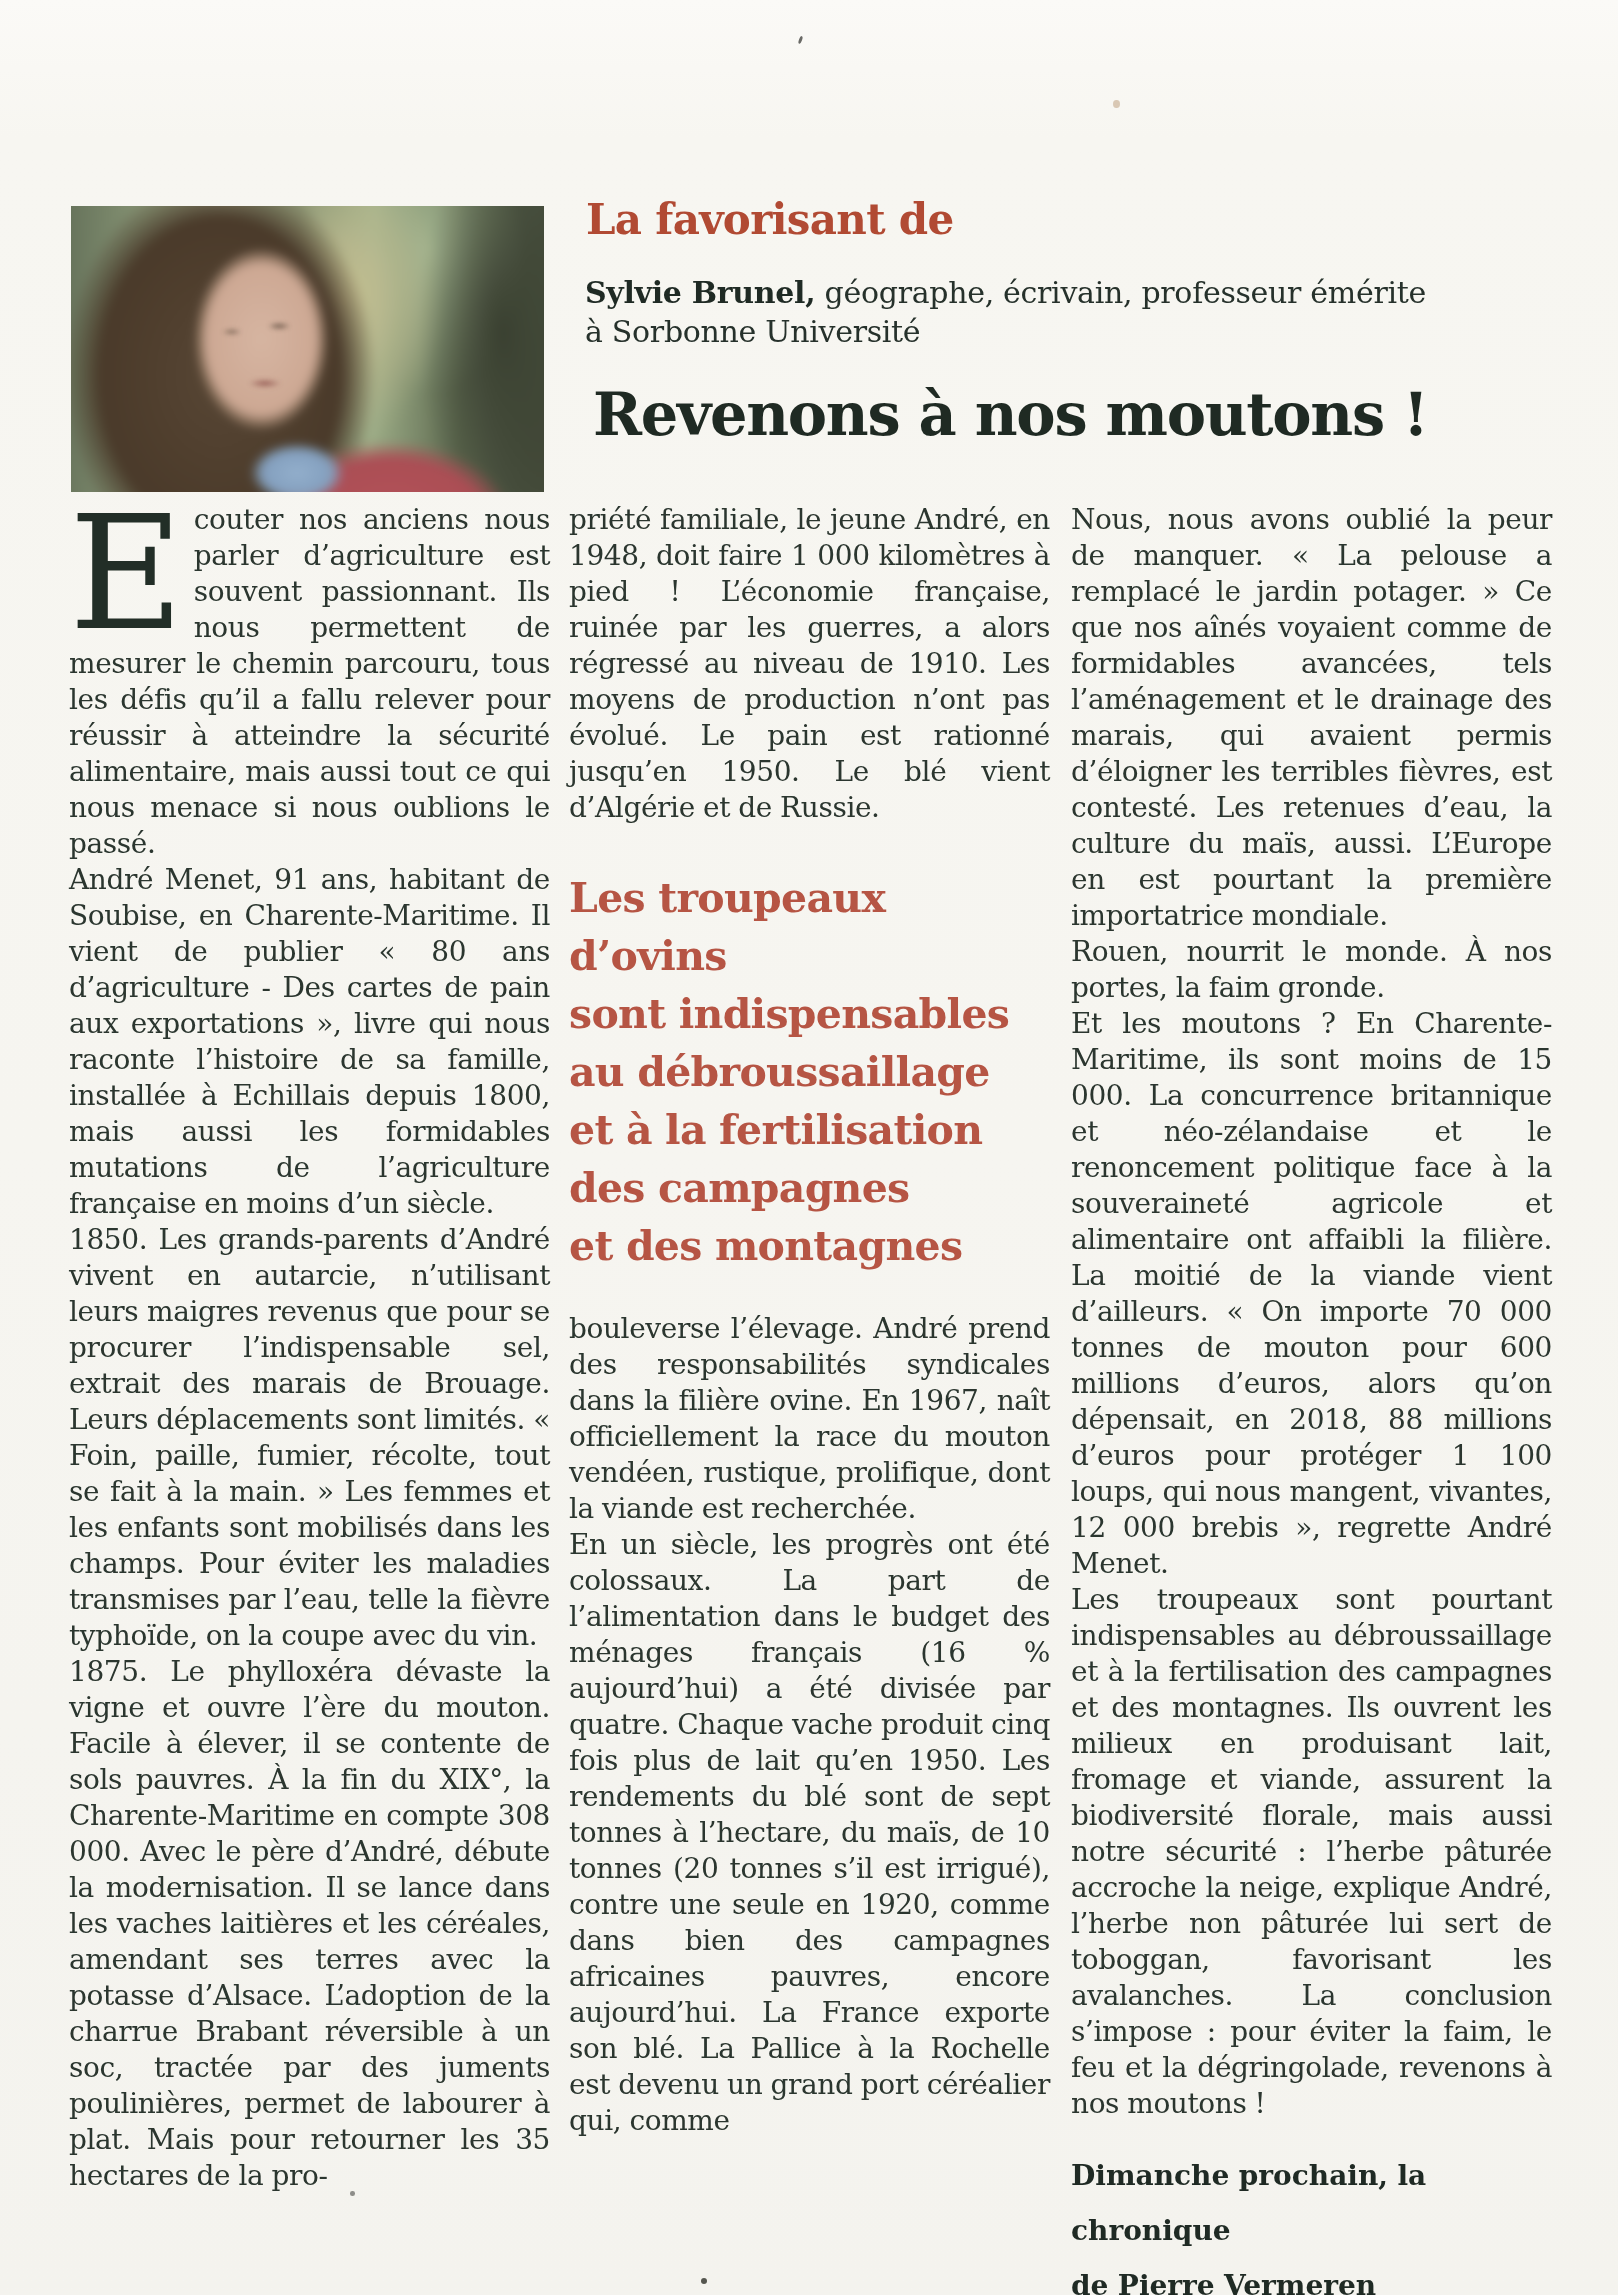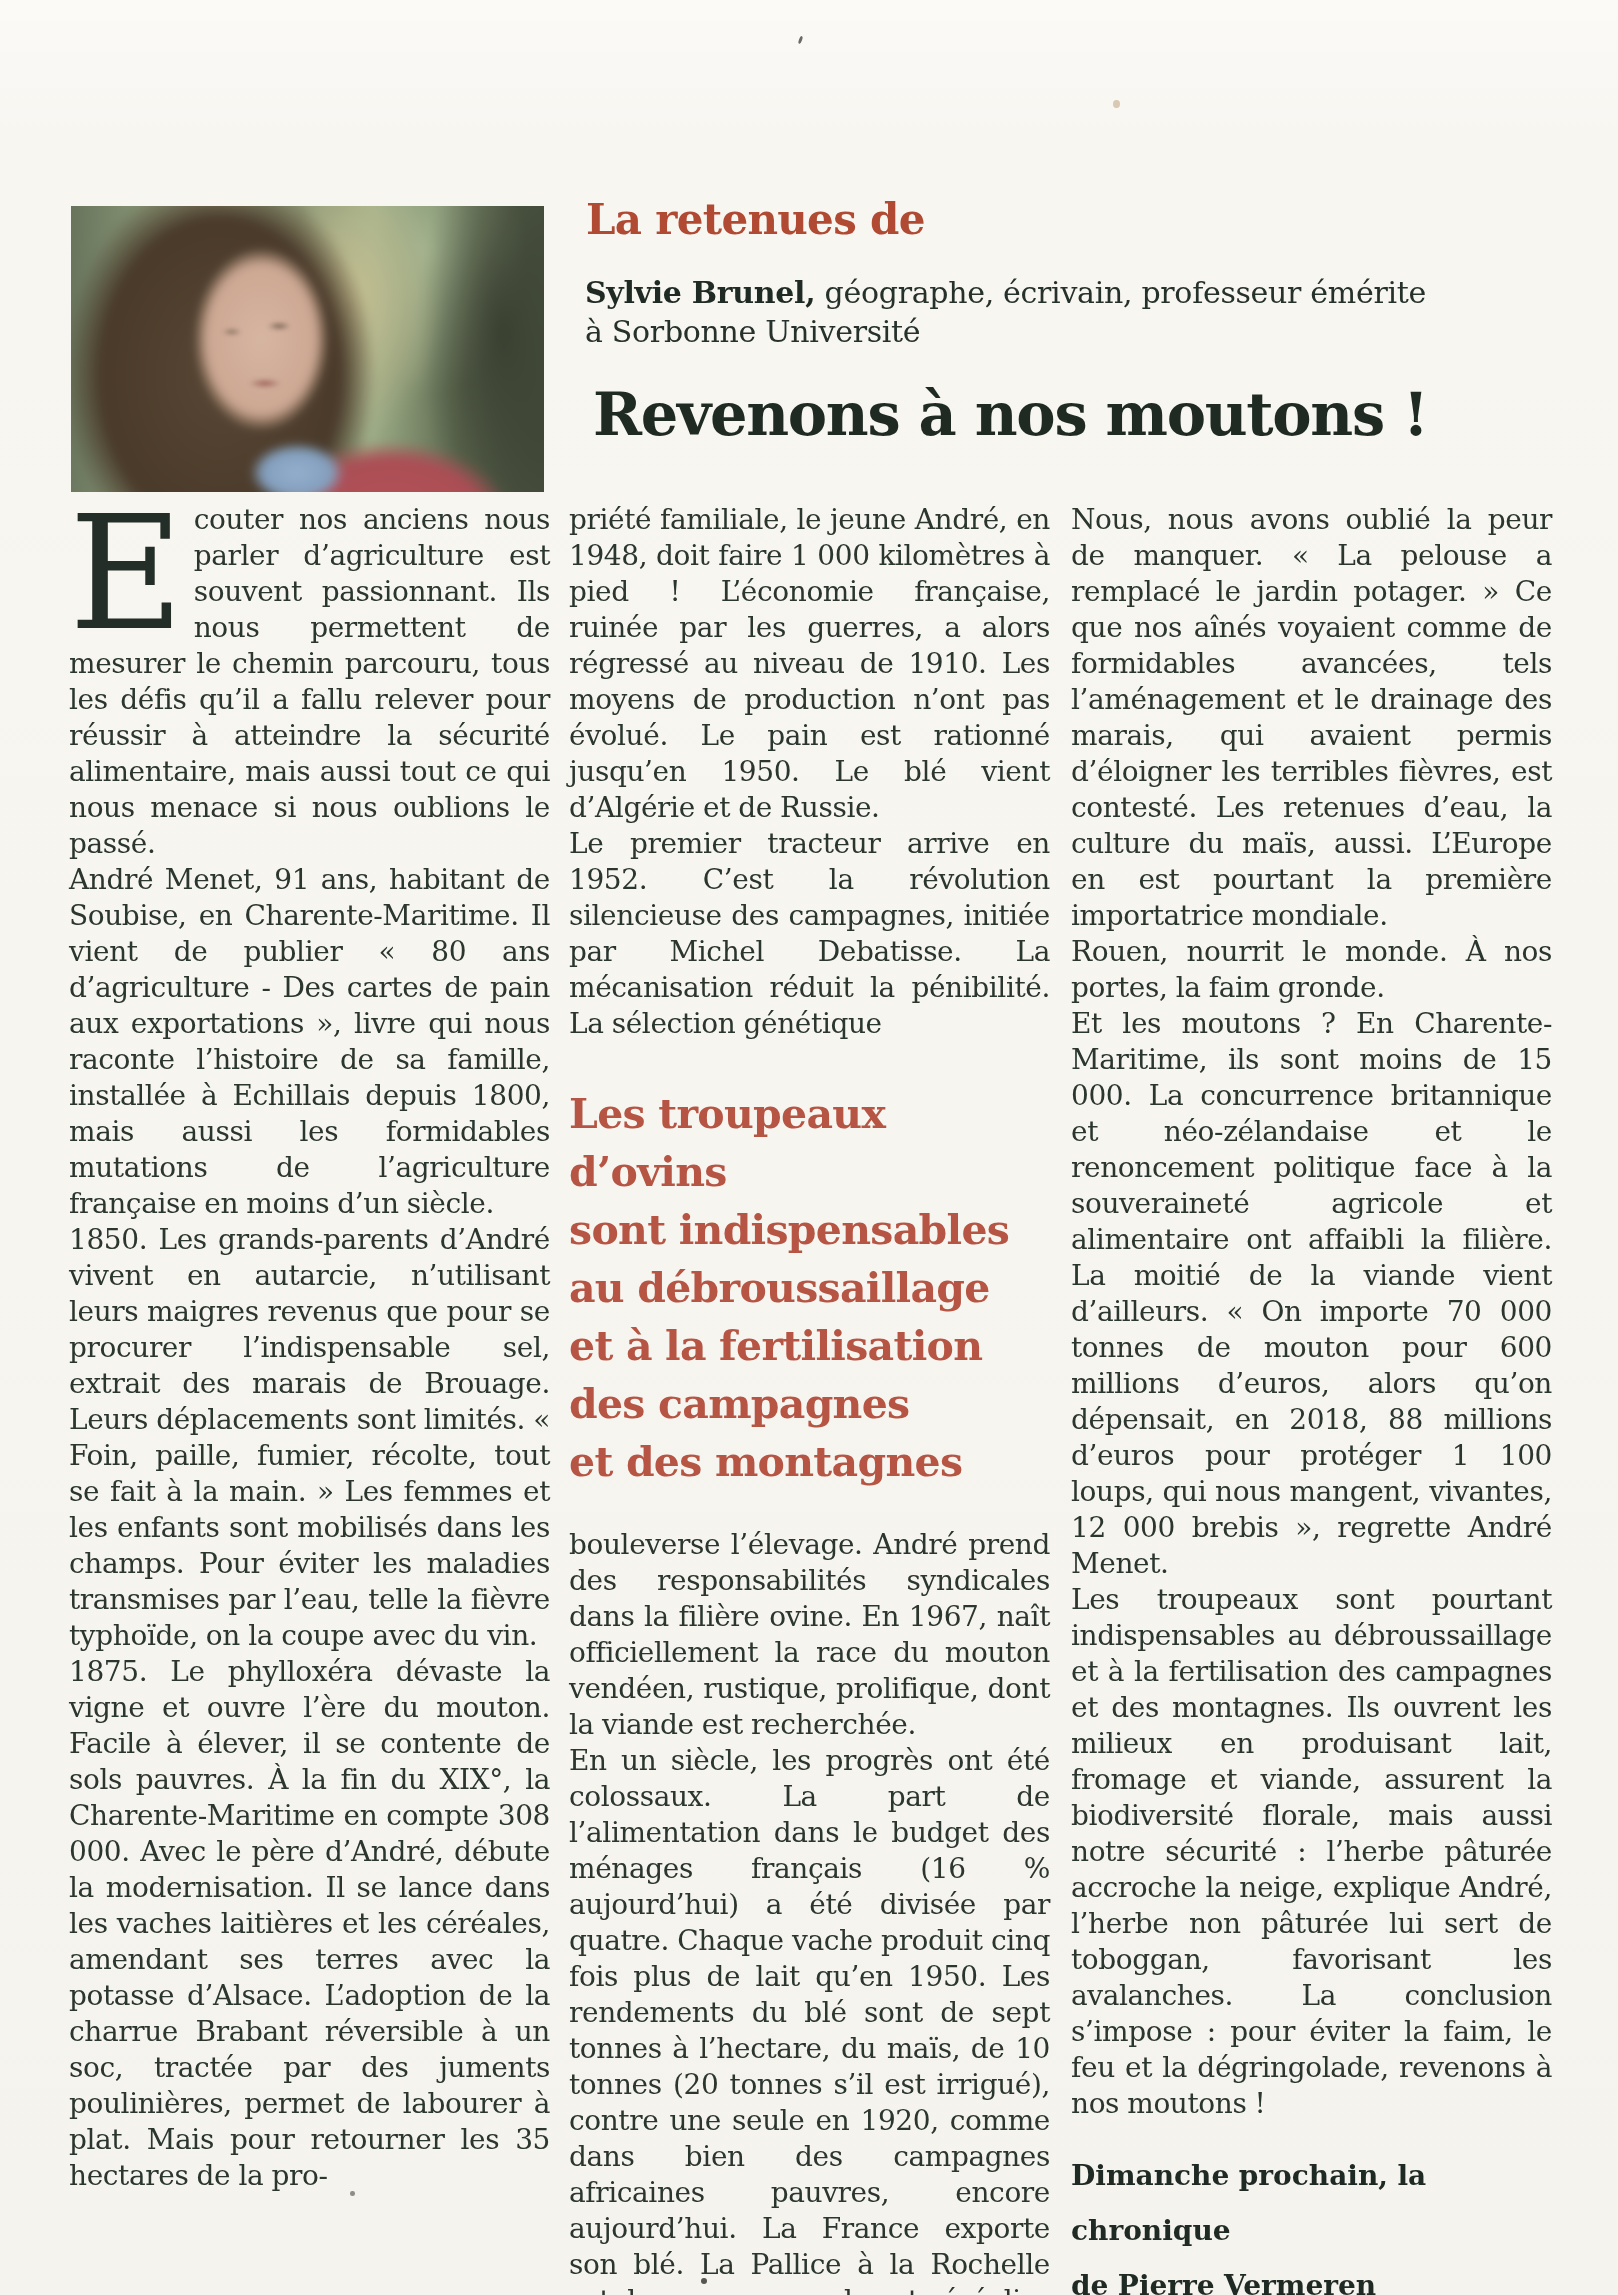--- a/index.html
+++ b/index.html
@@ -82,38 +82,37 @@
 </head>
 <body>
 
 <div class="speck s1"></div>
 <div class="speck s2"></div>
 <div class="speck s3"></div>
 <div class="speck s4"></div>
 
 <div class="photo"></div>
 
-<div class="kicker">La retenues de</div>
+<div class="kicker">La favorisant de</div>
 
 <div class="byline"><b>Sylvie Brunel,</b><span> géographe, écrivain, professeur émérite</span><br>
   <span>à Sorbonne Université</span>
 </div>
 
 <h1 class="headline" style="margin:11px;font-size:59px;">Revenons à nos moutons !</h1>
 
 <div class="col col-1">
   <p><span class="dropcap">E</span><span>couter nos anciens nous parler d’agriculture est souvent passionnant. Ils nous permettent de mesurer le chemin parcouru, tous les défis qu’il a fallu relever pour réussir à atteindre la sécurité alimentaire, mais aussi tout ce qui nous menace si nous oublions le passé.</span></p>
   <p>André Menet, 91 ans, habitant de Soubise, en Charente-Maritime. Il vient de publier « 80 ans d’agriculture - Des cartes de pain aux exportations », livre qui nous raconte l’histoire de sa famille, installée à Echillais depuis 1800, mais aussi les formidables mutations de l’agriculture française en moins d’un siècle.</p>
   <p>1850. Les grands-parents d’André vivent en autarcie, n’utilisant leurs maigres revenus que pour se procurer l’indispensable sel, extrait des marais de Brouage. Leurs déplacements sont limités. « Foin, paille, fumier, récolte, tout se fait à la main. » Les femmes et les enfants sont mobilisés dans les champs. Pour éviter les maladies transmises par l’eau, telle la fièvre typhoïde, on la coupe avec du vin.</p>
   <p>1875. Le phylloxéra dévaste la vigne et ouvre l’ère du mouton. Facile à élever, il se contente de sols pauvres. À la fin du XIX°, la Charente-Maritime en compte 308 000. Avec le père d’André, débute la modernisation. Il se lance dans les vaches laitières et les céréales, amendant ses terres avec la potasse d’Alsace. L’adoption de la charrue Brabant réversible à un soc, tractée par des juments poulinières, permet de labourer à plat. Mais pour retourner les 35 hectares de la pro-</p>
 </div>
 
 <div class="col col-2">
   <p>priété familiale, le jeune André, en 1948, doit faire 1 000 kilomètres à pied ! L’économie française, ruinée par les guerres, a alors régressé au niveau de 1910. Les moyens de production n’ont pas évolué. Le pain est rationné jusqu’en 1950. Le blé vient d’Algérie et de Russie.</p>
-  <p>Le premier tracteur arrive en 1952. C’est la révolution silencieuse des campagnes, initiée par Michel Debatisse. La mécanisation réduit la pénibilité. La sélection génétique</p>
   <div class="pullquote">
     <div>Les troupeaux d’ovins</div>
     <div>sont indispensables</div>
     <div>au débroussaillage</div>
     <div>et à la fertilisation</div>
     <div>des campagnes</div>
     <div>et des montagnes</div>
   </div>
   <p>bouleverse l’élevage. André prend des responsabilités syndicales dans la filière ovine. En 1967, naît officiellement la race du mouton vendéen, rustique, prolifique, dont la viande est recherchée.</p>
   <p>En un siècle, les progrès ont été colossaux. La part de l’alimentation dans le budget des ménages français (16 % aujourd’hui) a été divisée par quatre. Chaque vache produit cinq fois plus de lait qu’en 1950. Les rendements du blé sont de sept tonnes à l’hectare, du maïs, de 10 tonnes (20 tonnes s’il est irrigué), contre une seule en 1920, comme dans bien des campagnes africaines pauvres, encore aujourd’hui. La France exporte son blé. La Pallice à la Rochelle est devenu un grand port céréalier qui, comme</p>

